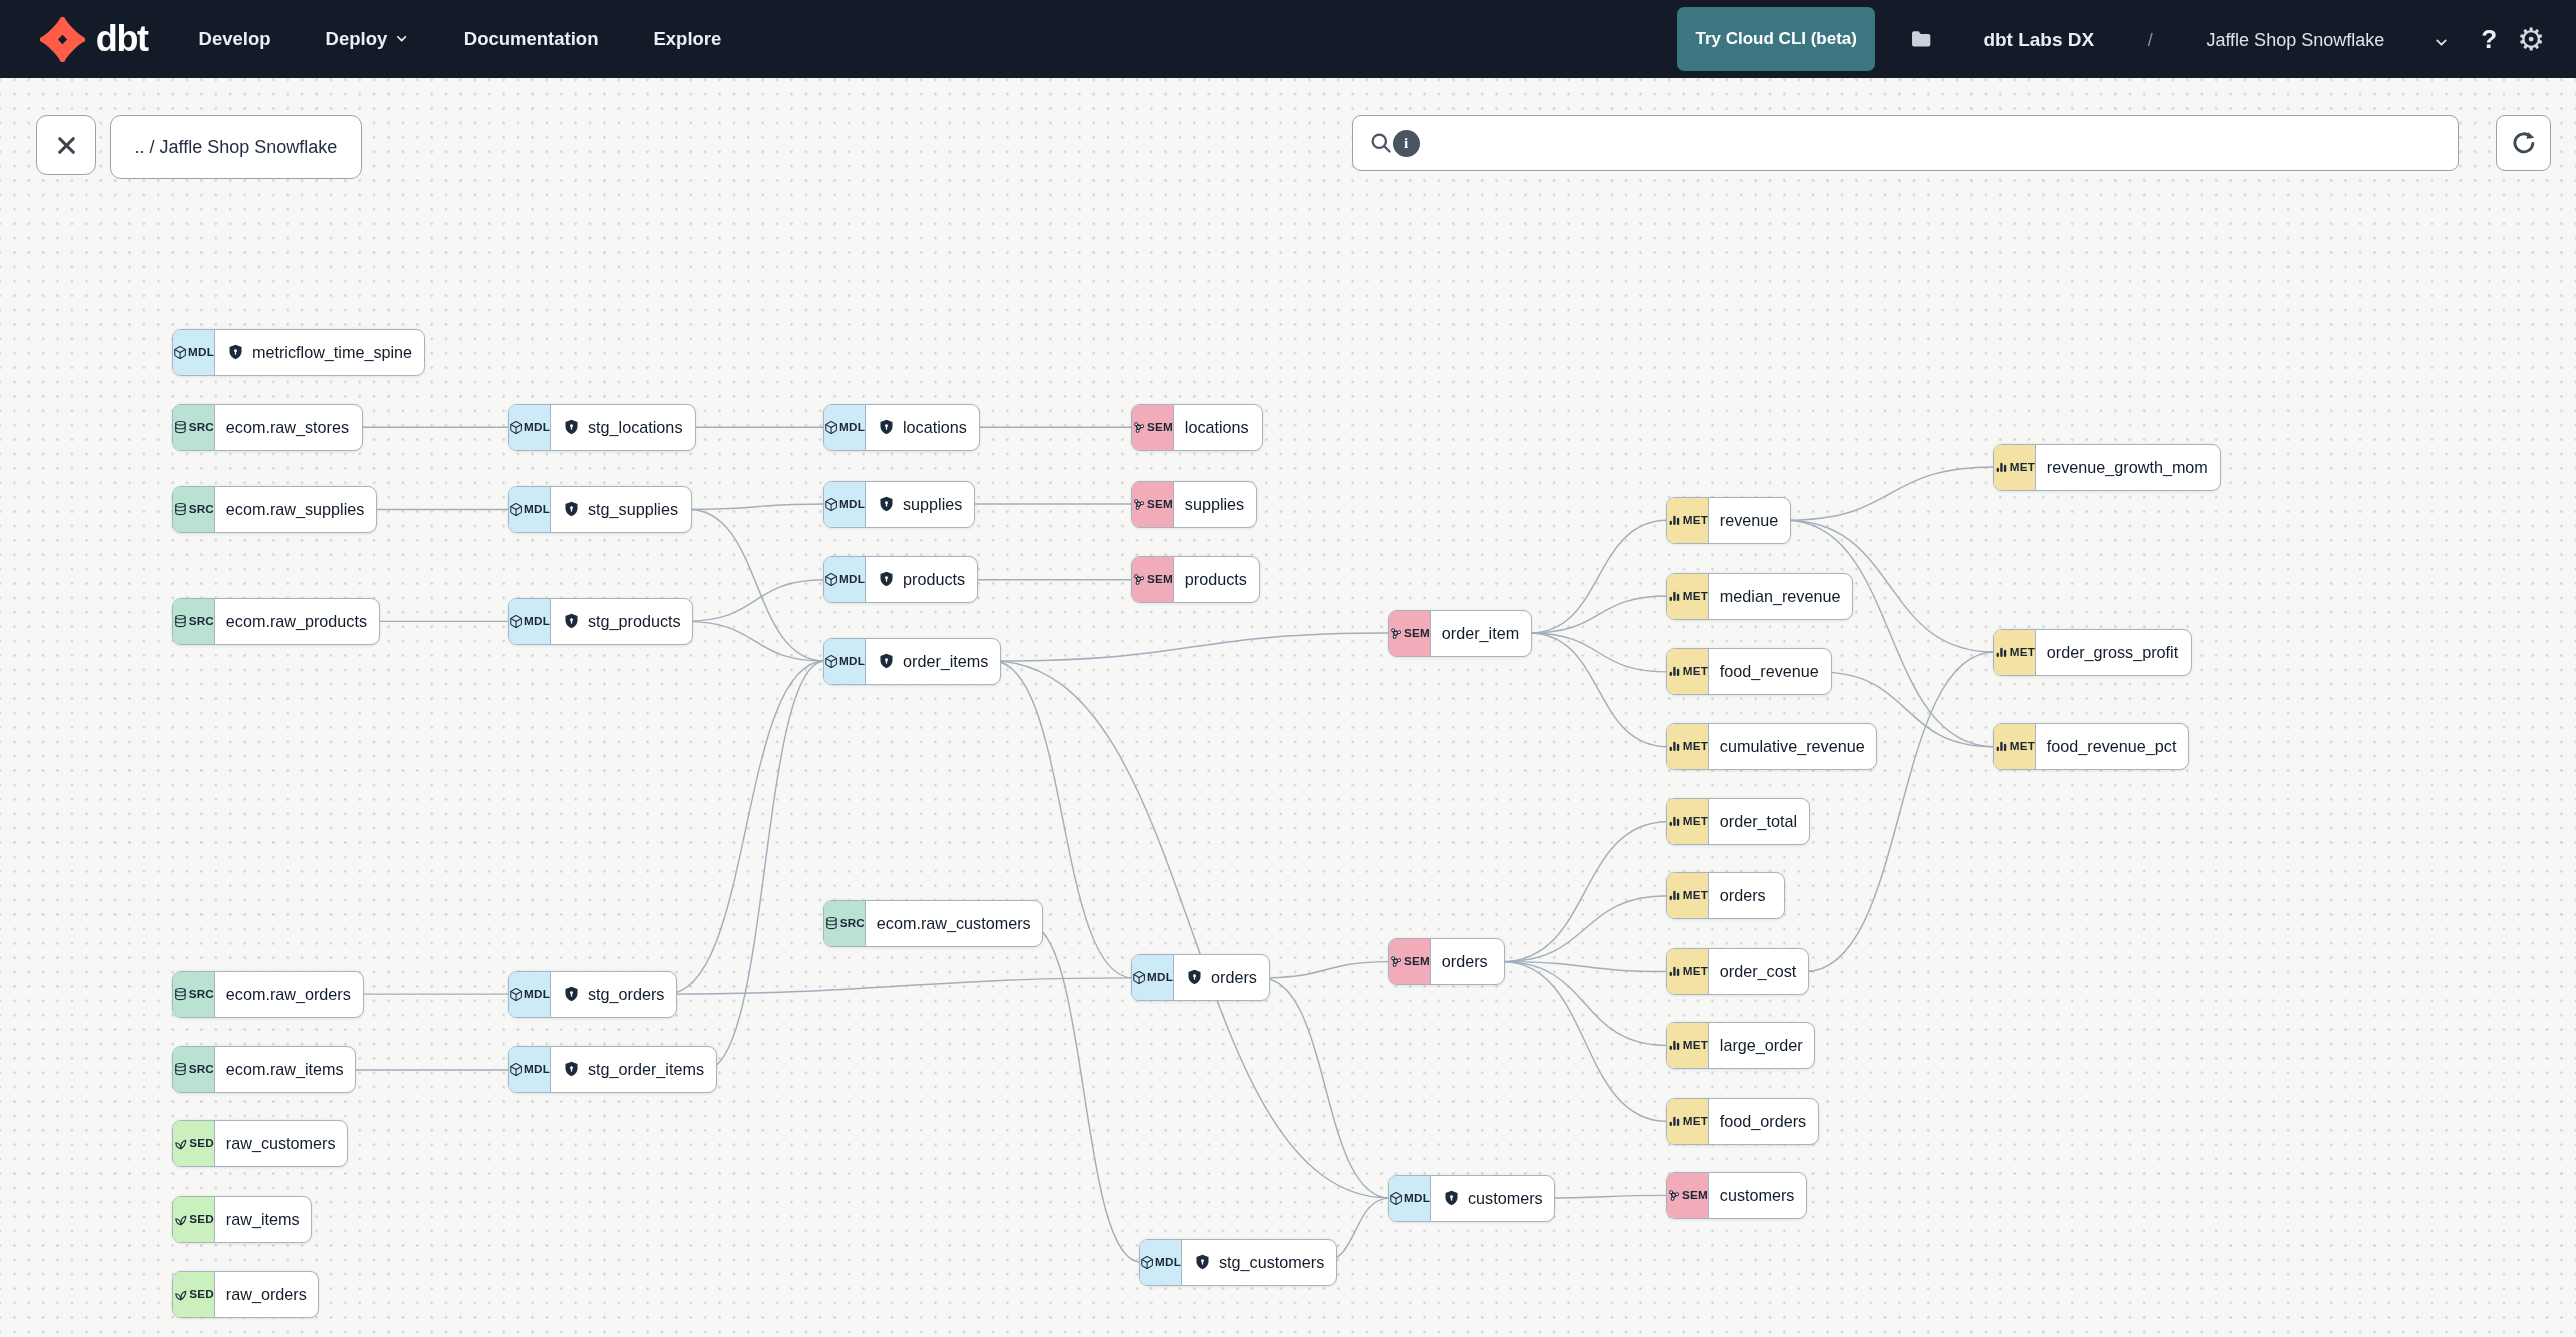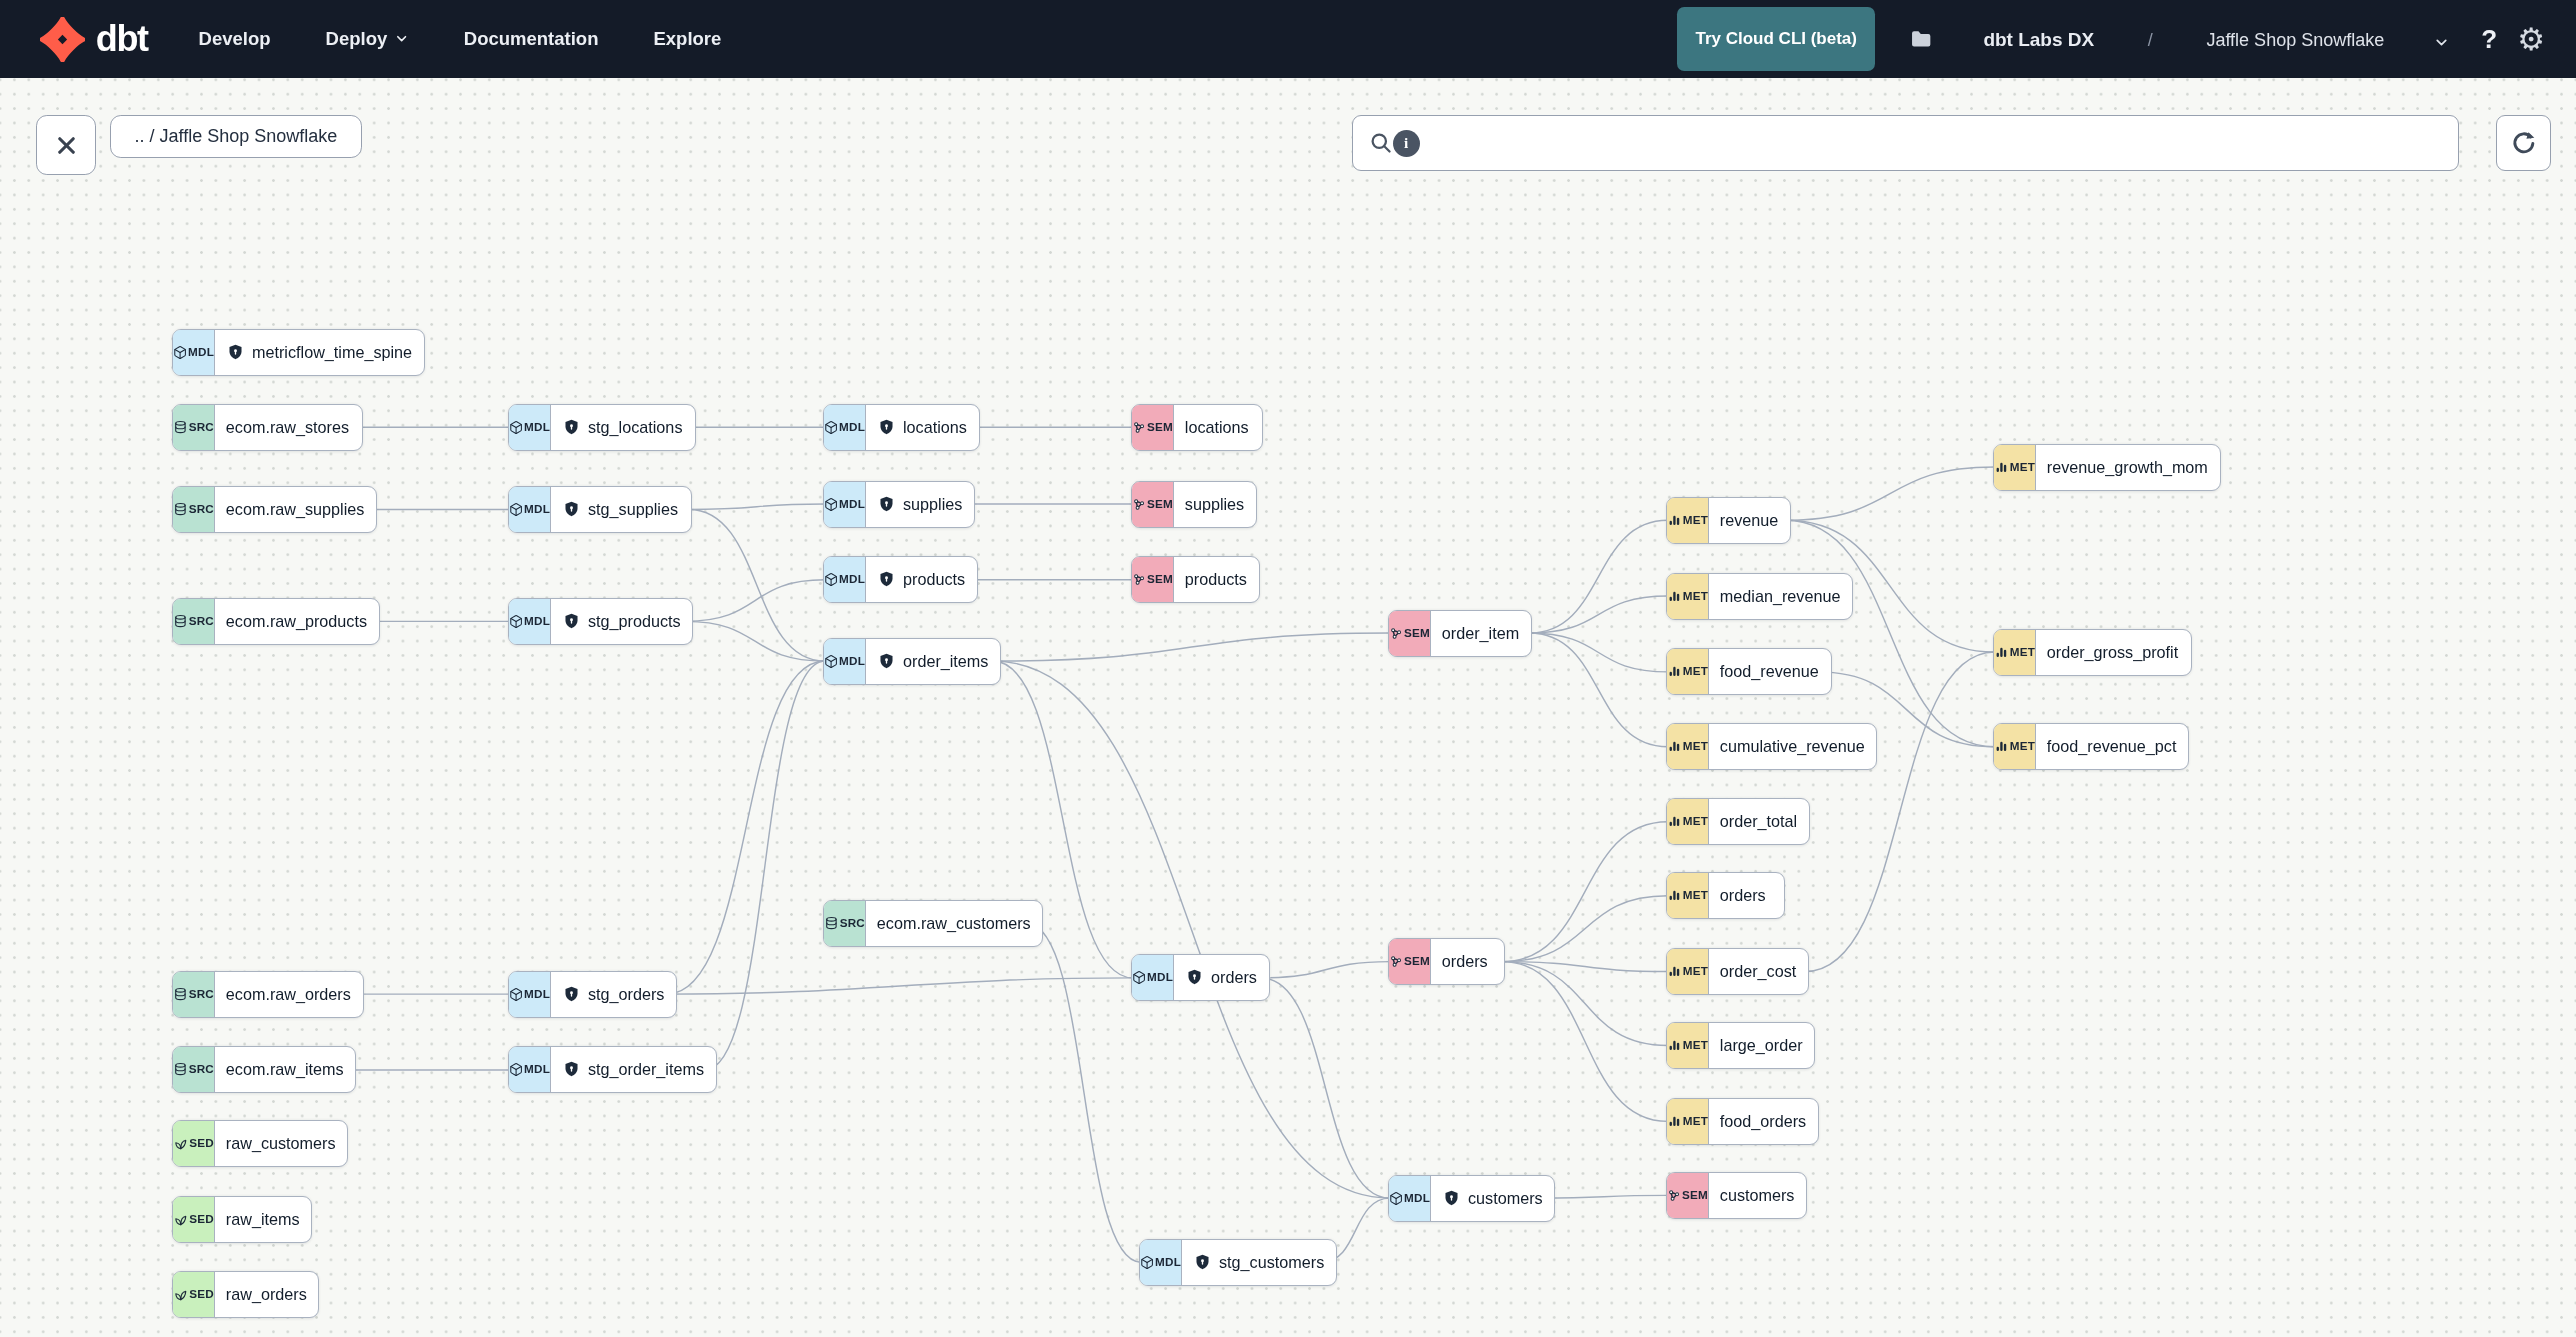--- a/index.html
+++ b/index.html
@@ -27,21 +27,21 @@
   .canvas { position:absolute; top:78px; left:0; width:2576px; height:1260px;
     background-color:#f7f8f5;
     background-image:radial-gradient(circle,#d3d7d3 1.3px, rgba(0,0,0,0) 1.4px);
     background-size:14.4px 14.4px; background-position:7.2px 9px; }
   #edges-svg { position:absolute; top:0; left:0; pointer-events:none; }
 
   
   .tool { position:absolute; background:#ffffff; border:1.4px solid #97a0af; z-index:20;
     display:flex; align-items:center; }
   .btn-close { left:36px; top:37px; width:60px; height:60px; border-radius:10.8px; justify-content:center; cursor:pointer; }
-  .crumb { left:110px; top:37px; height:43px; padding:0 23.5px; border-radius:10.8px;
+  .crumb { left:110px; top:37px; height:64px; padding:0 23.5px; border-radius:10.8px;
     font-size:18px; color:#232e3e; }
   .searchbox { left:1352px; top:37px; width:1107px; height:56px; border-radius:9px; padding:0 12.6px 0 16.2px; }
   .searchbox input { flex:1; border:none; outline:none; font-family:inherit; font-size:18px;
     color:#3c4654; margin-left:10.8px; background:transparent; }
   .searchbox input::placeholder { color:#6f7a89; opacity:1; }
   .info-dot { width:27px; height:27px; border-radius:50%; background:#4a5463; color:#ffffff;
     font-size:15.3px; font-weight:700; display:flex; align-items:center; justify-content:center;
     font-family:"Liberation Serif",serif; cursor:pointer; }
   .btn-refresh { left:2496px; top:37px; width:55px; height:56px; border-radius:9px; justify-content:center; cursor:pointer; }
 

